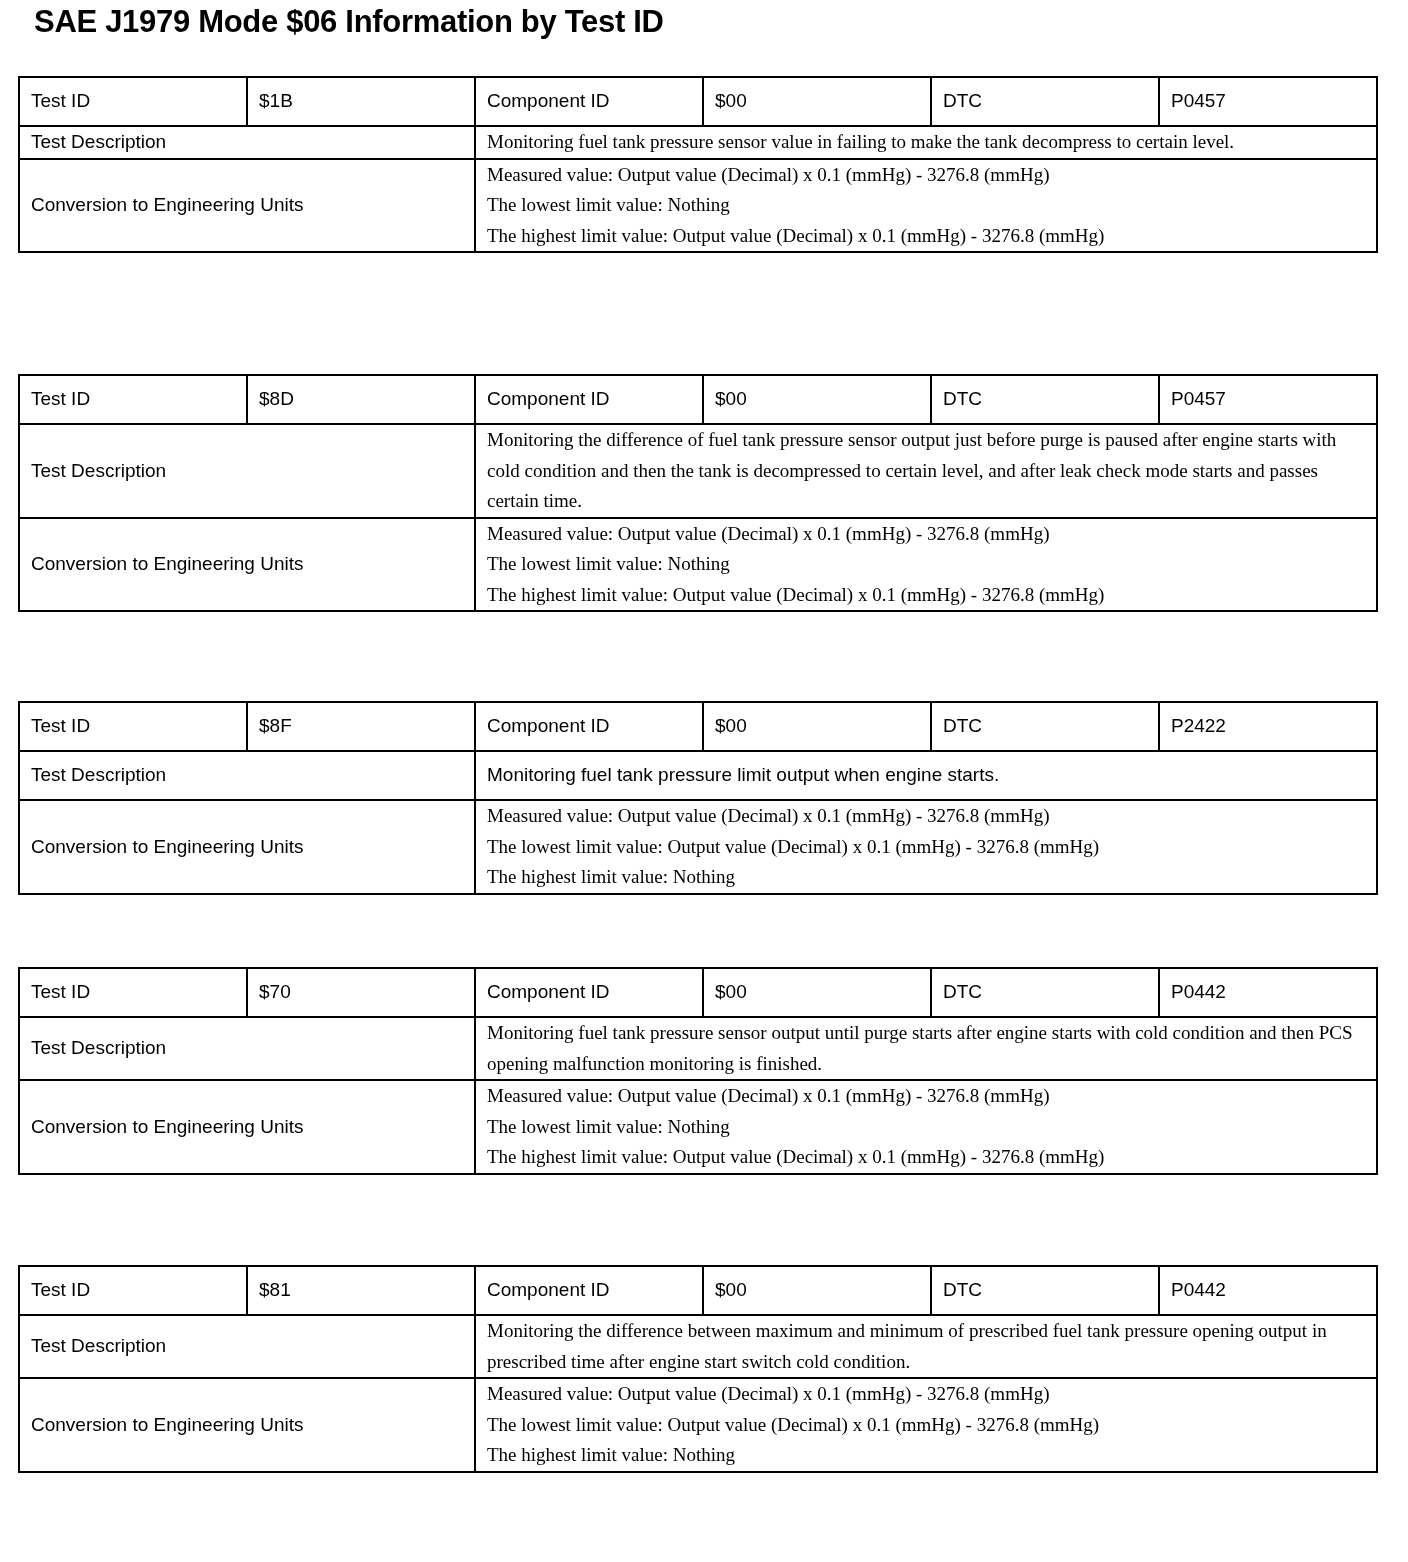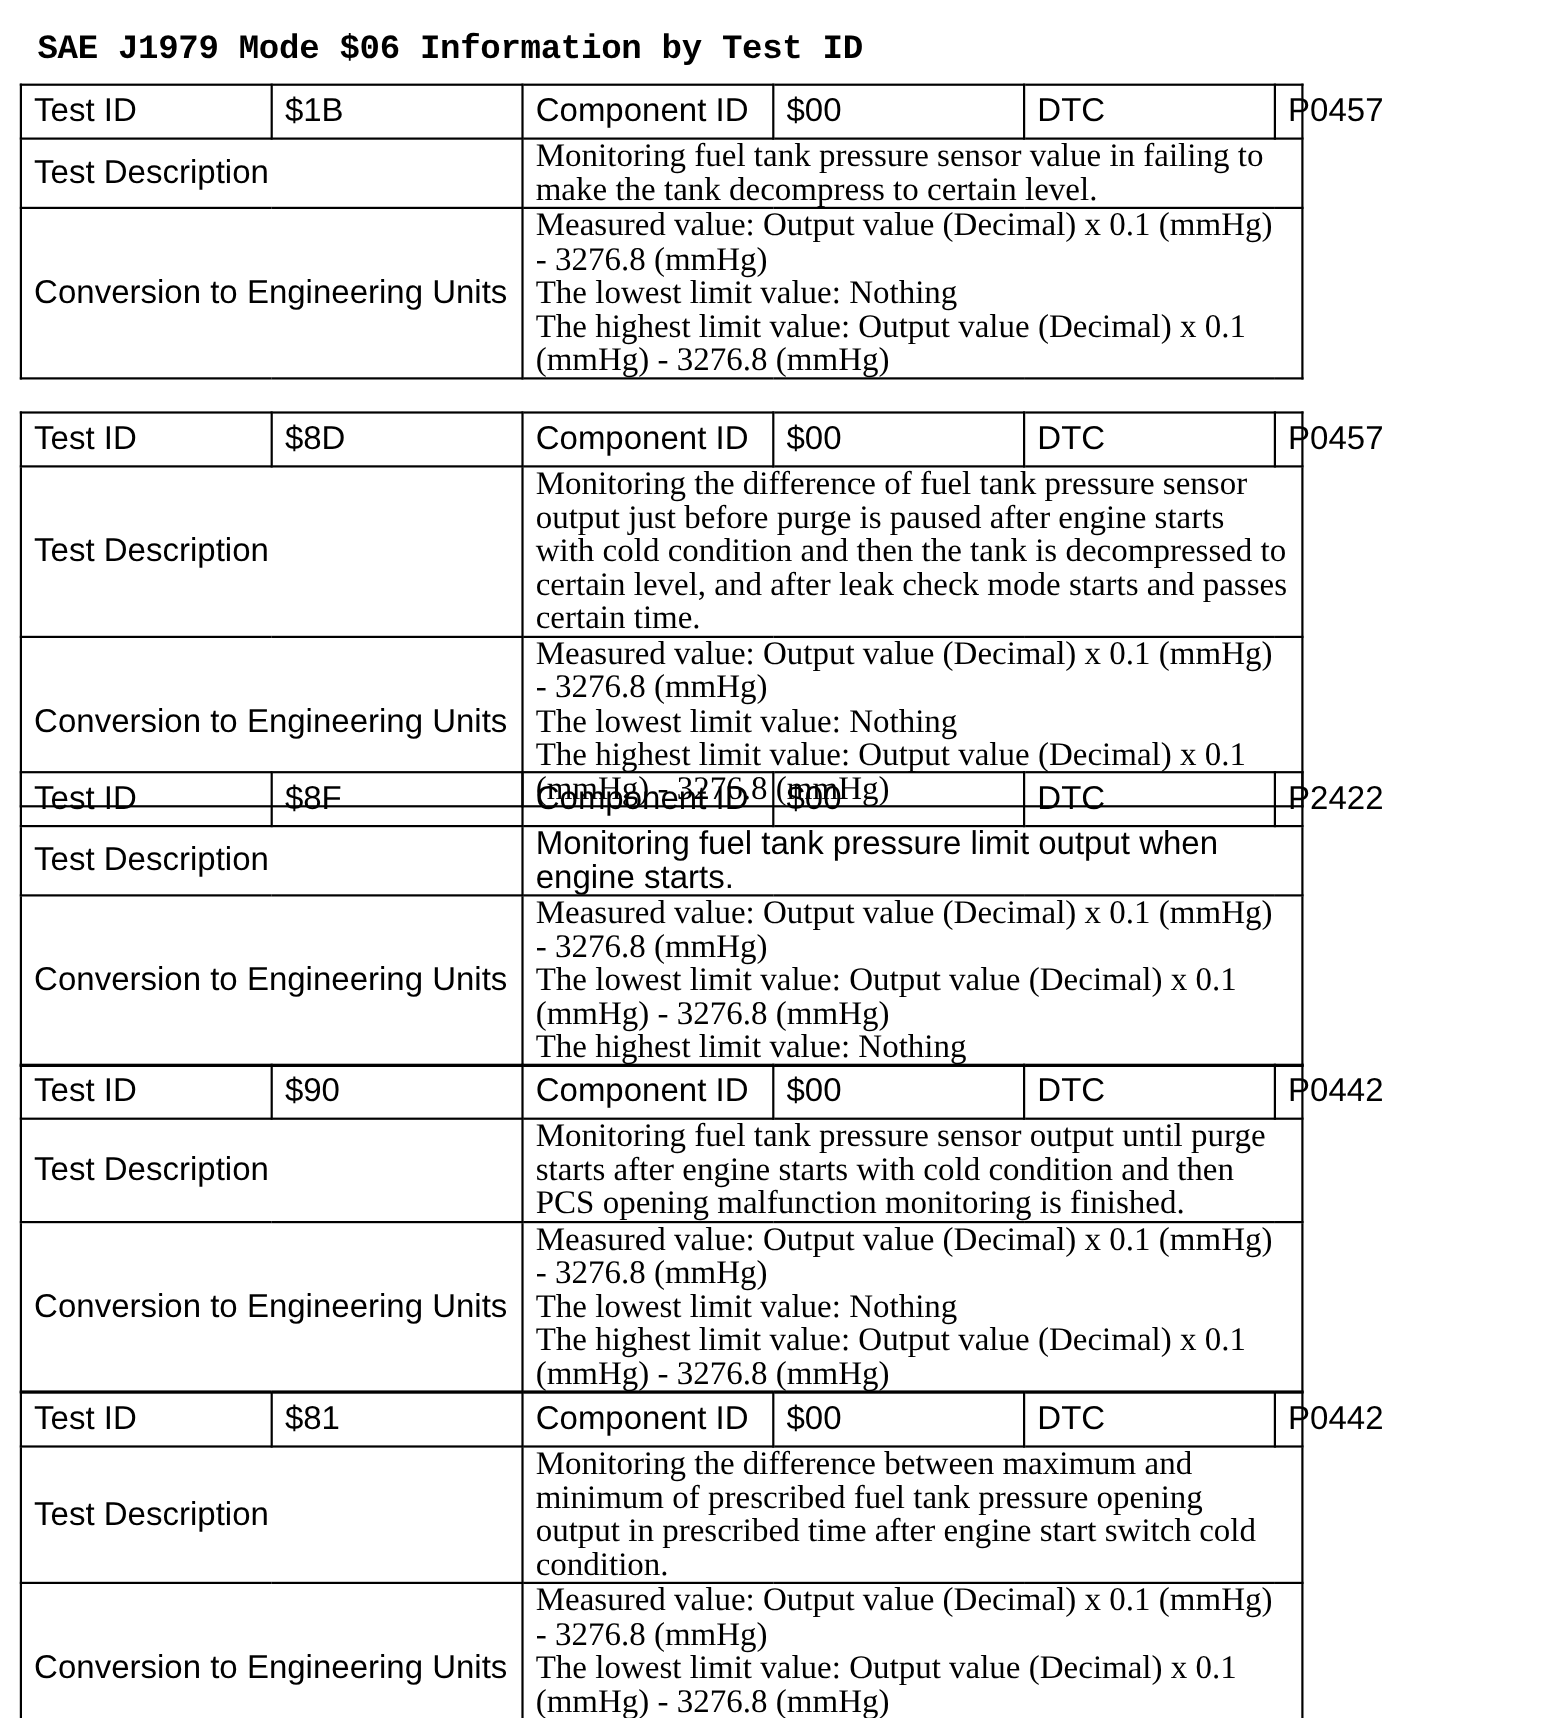--- a/index.html
+++ b/index.html
@@ -1,27 +1,27 @@
 <!DOCTYPE html>
 <html><head>
 <meta charset="utf-8">
 <style>
   html, body { margin: 0; padding: 0; background: #ffffff; }
   body {
     width: 1408px; height: 1562px; position: relative; overflow: hidden;
     font-family: "Liberation Sans", sans-serif; color: #000;
   }
   .title {
-    position: absolute; left: 34px; top: 28px;
-    font-size: 31px; font-weight: bold; letter-spacing: -0.3px; font-family: Liberation Mono, monospace;
+    position: absolute; left: 34px; top: 4px;
+    font-size: 31px; font-weight: bold; letter-spacing: -0.3px;
   }
   table.spec {
-    position: absolute; left: 18px; width: 1167px;
+    position: absolute; left: 18px; width: 1360px;
     border-collapse: collapse; table-layout: fixed;
-    font-size: 30px; line-height: 30.5px;
+    font-size: 19px; line-height: 30.5px;
   }
   table.spec td {
     border: 2px solid #000; padding: 0 11px; vertical-align: middle;
   }
   table.spec tr.hdr td { height: 47px; }
   .desc-text, .conv-text { padding-top: 4px; padding-bottom: 6px; font-family: Liberation Serif, serif; }
   .conv-line { display: block; }
 </style>
 </head>
 <body>
@@ -132,21 +132,21 @@
       <col style="width:228px">
       <col style="width:228px">
       <col style="width:228px">
       <col style="width:228px">
       <col style="width:228px">
       <col>
     </colgroup>
   <tbody>
       <tr class="hdr">
     <td>Test ID</td>
-    <td>$90</td>
+    <td>$70</td>
     <td>Component ID</td>
     <td>$00</td>
     <td>DTC</td>
     <td>P0442</td>
   </tr>
   <tr>
     <td colspan="2">Test Description</td>
     <td colspan="4" class="desc-text">Monitoring fuel tank pressure sensor output until purge starts after engine starts with cold condition and then PCS opening malfunction monitoring is finished.</td>
   </tr>
   <tr>

